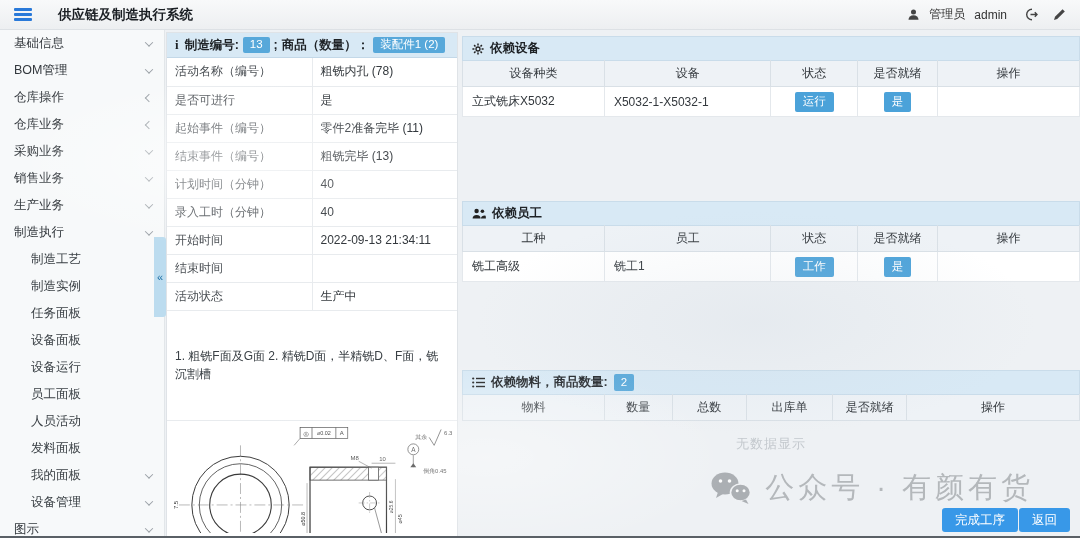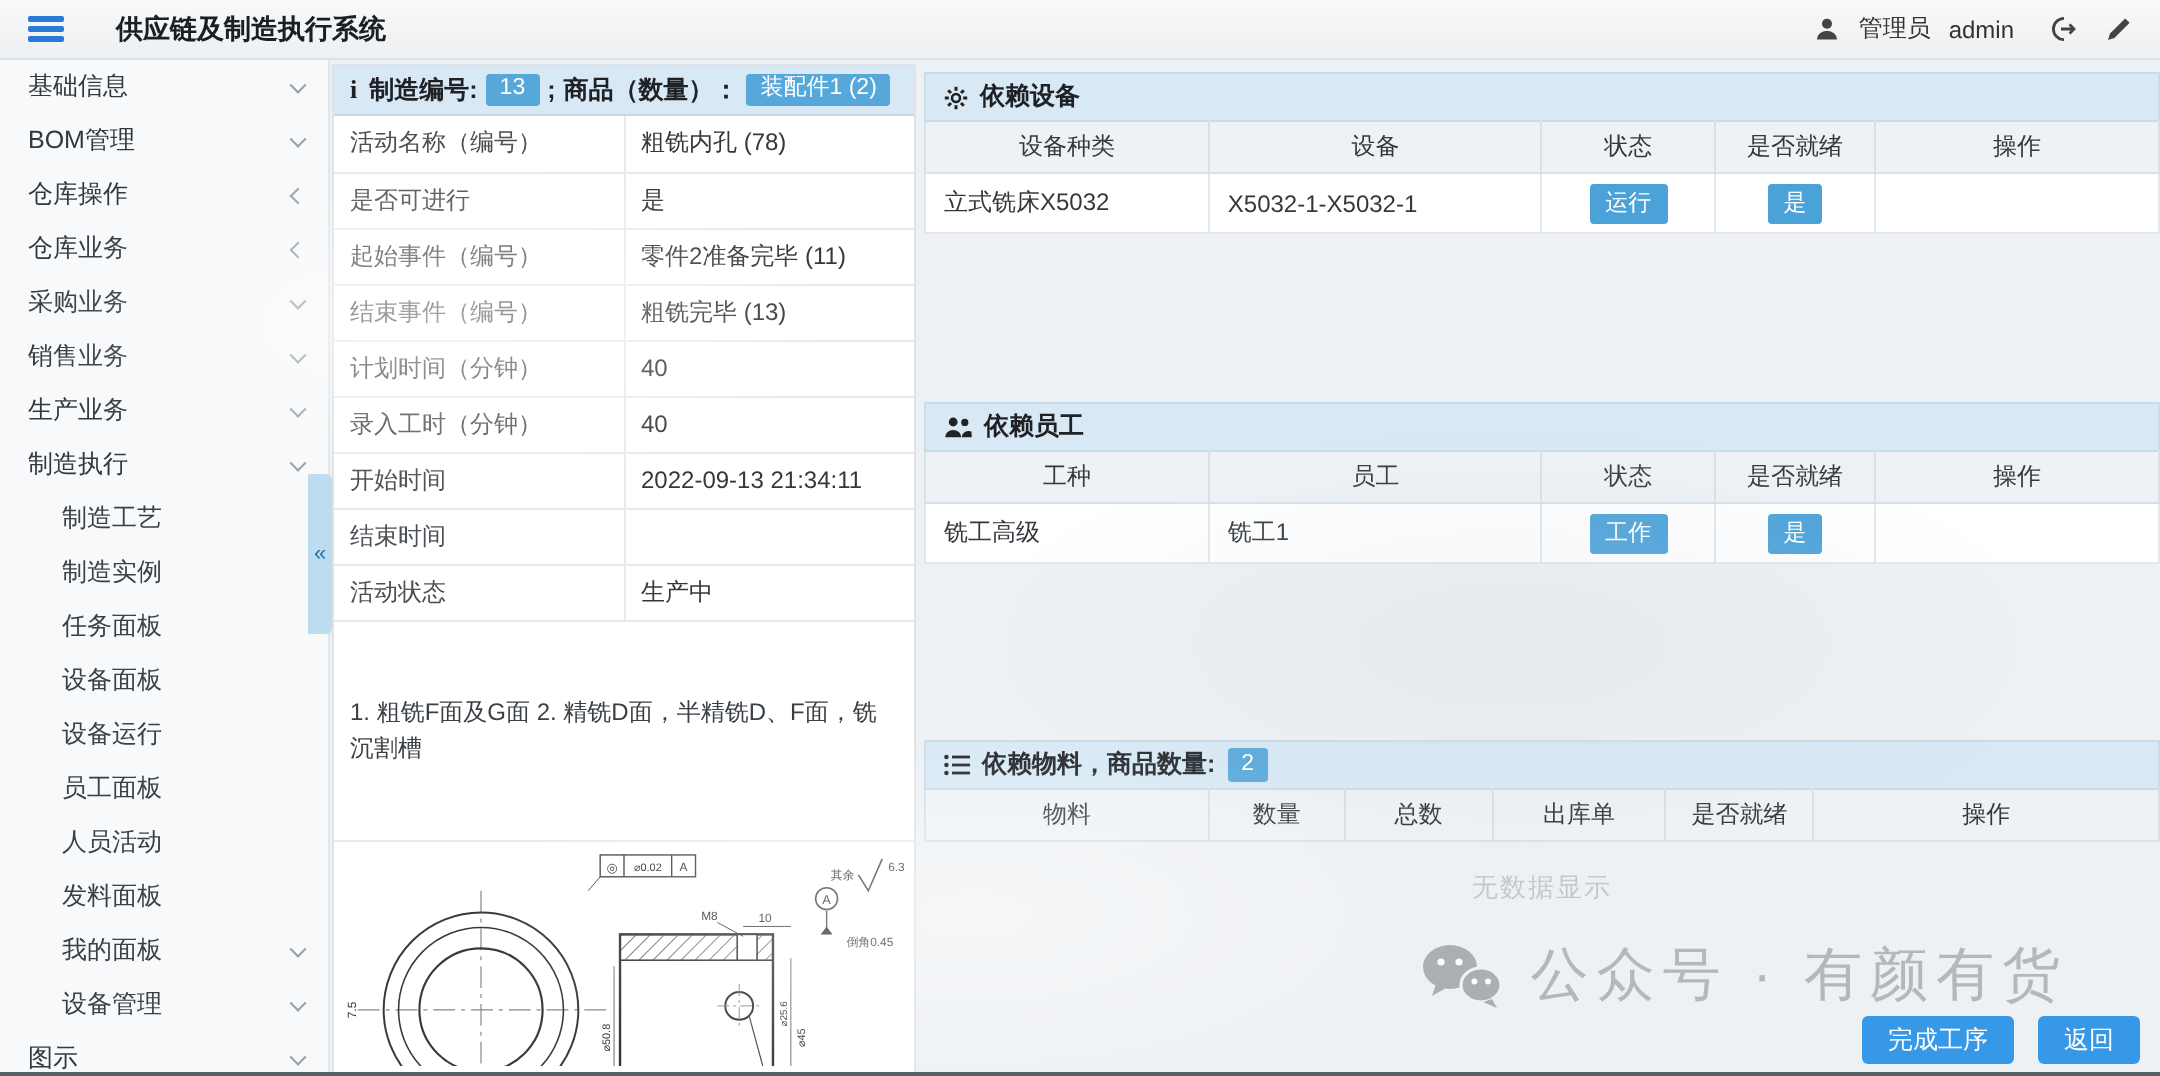--- a/index.html
+++ b/index.html
@@ -72,21 +72,21 @@
   .status-badge { display:inline-block; background:#4ba2d9; color:#fff; font-size:11.5px;
     padding:2.5px 8px; border-radius:2px; }
   .empty-row { height:46px; display:flex; align-items:center; justify-content:center;
     font-size:13px; color:#c3c8cd; letter-spacing:1px; }
   .spacer-a { height:84px; } .spacer-b { height:88px; }
 
   
   .watermark { position:absolute; right:46px; bottom:30px; display:flex; align-items:center;
     gap:13px; opacity:.8; z-index:2; pointer-events:none; }
   .watermark .wm-text { font-size:29px; color:#a6aaae; letter-spacing:4px; }
-  .actions { position:absolute; right:10px; bottom:6px; display:flex; gap:12px; z-index:60; }
+  .actions { position:absolute; right:10px; bottom:6px; display:flex; gap:1px; z-index:60; }
   .btn { background:#3898e8; color:#fff; font-size:12.5px; border:none; border-radius:3px;
     height:24px; padding:0 13px; cursor:pointer; font-family:inherit; }
   .bottom-strip { position:absolute; left:0; right:0; bottom:0; height:2px; background:#5a6066; z-index:70; }
 </style>
 </head>
 <body>
 
 <div class="topbar">
   <div class="hamburger">
       <span></span>

